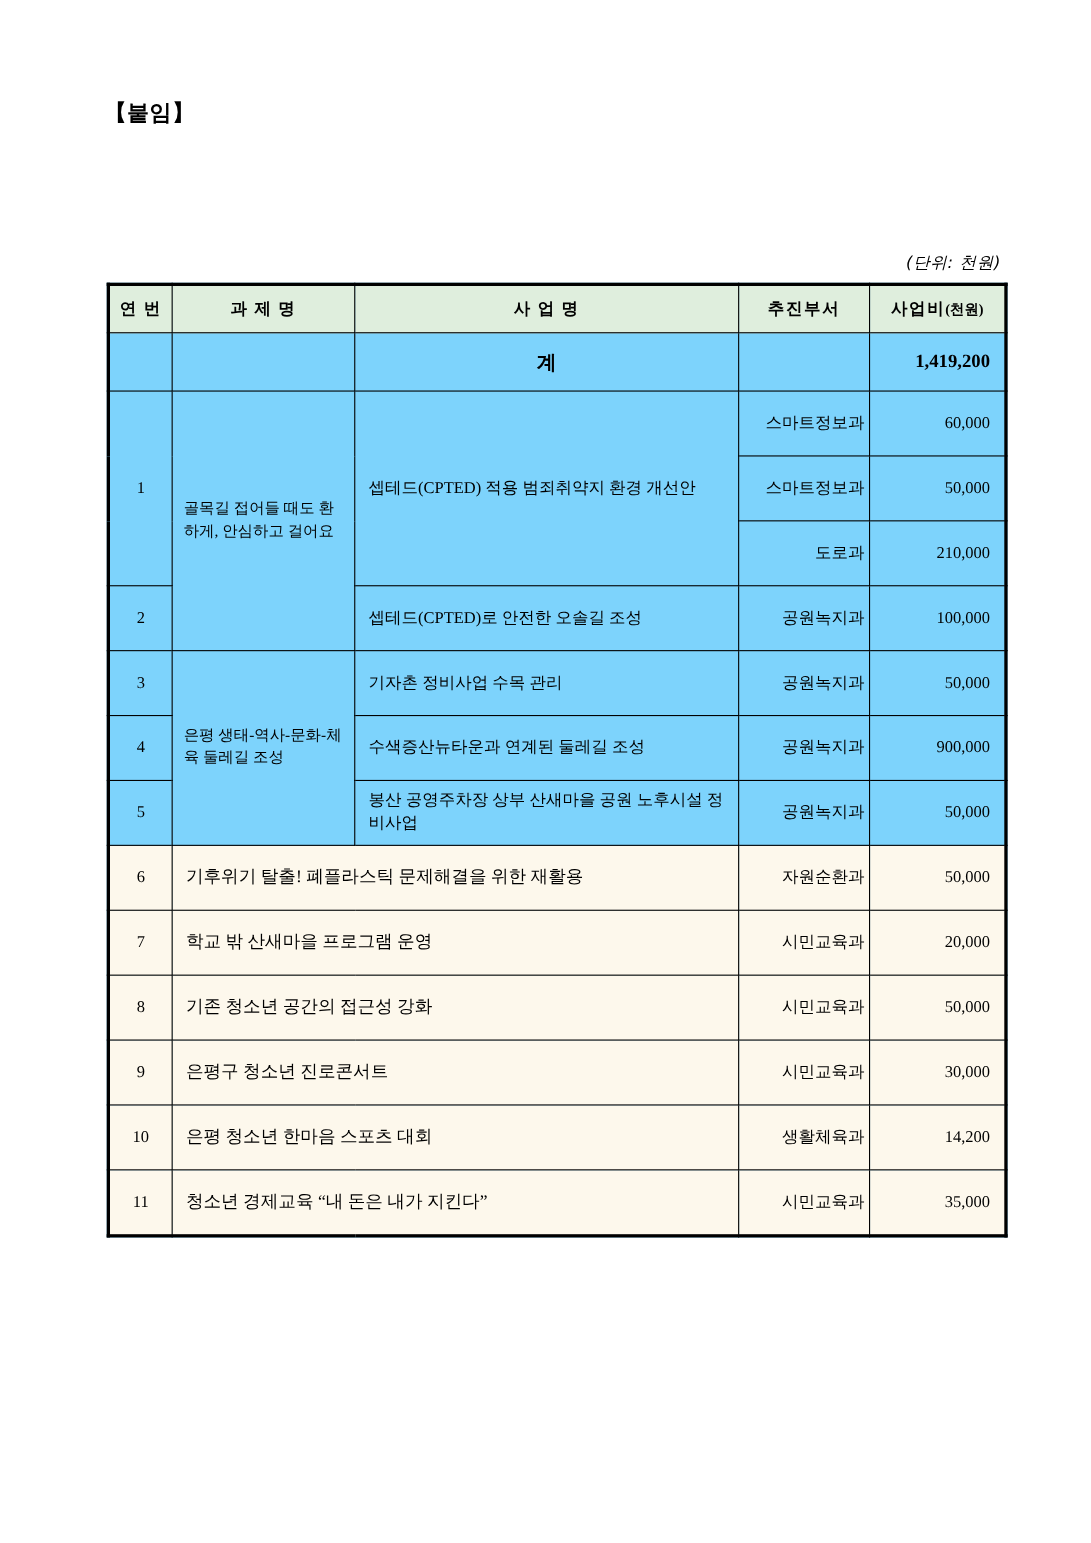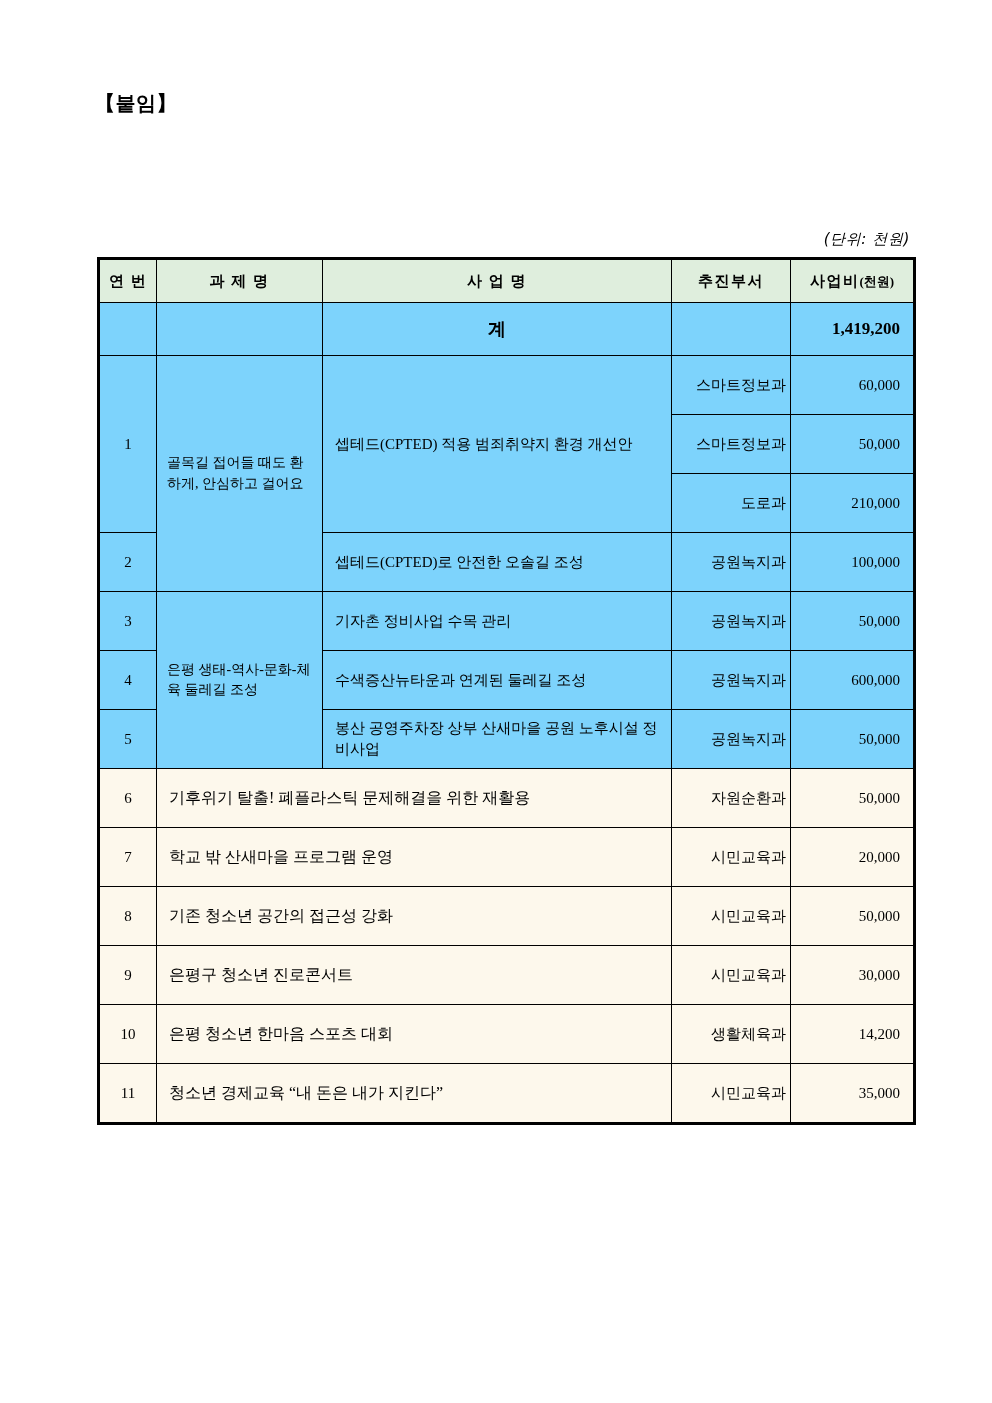--- a/index.html
+++ b/index.html
@@ -287,21 +287,21 @@
 
         <tr>
           <td class="num tall-2">4</td>
           <td class="proj tall-2">
               <span class="proj-cell-inner">수색증산뉴타운과 연계된 둘레길 조성</span>
             </td>
           <td class="dept tall-2">
               <span class="cell-pad-c">공원녹지과</span>
             </td>
           <td class="money tall-2">
-              <span class="cell-pad-r">600,000</span>
+              <span class="cell-pad-r">900,000</span>
             </td>
         </tr>
 
         <tr>
           <td class="num tall-2">5</td>
           <td class="proj tall-2">
               <span class="proj-cell-inner">봉산 공영주차장 상부 산새마을 공원 노후시설 정비사업</span>
             </td>
           <td class="dept tall-2">
               <span class="cell-pad-c">공원녹지과</span>

